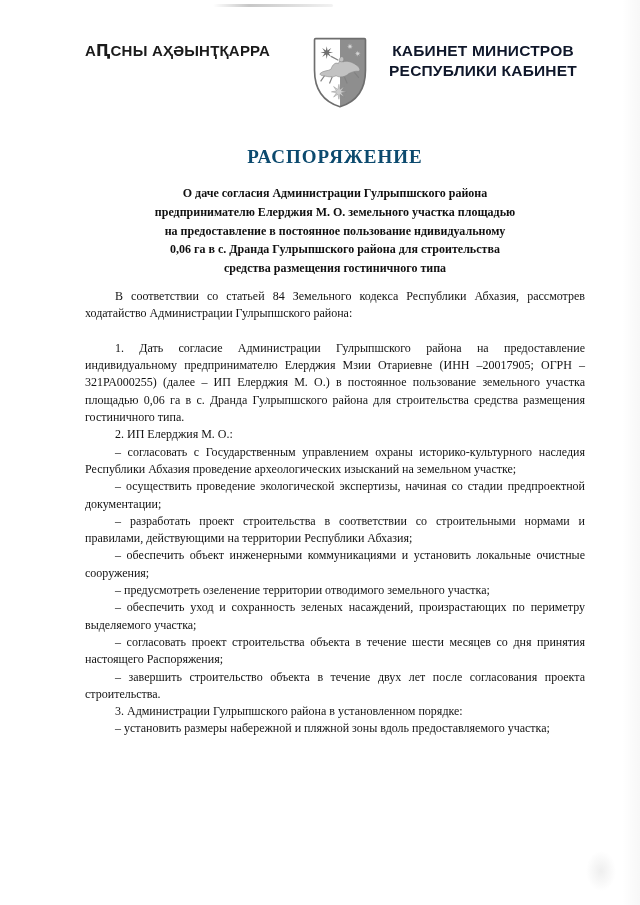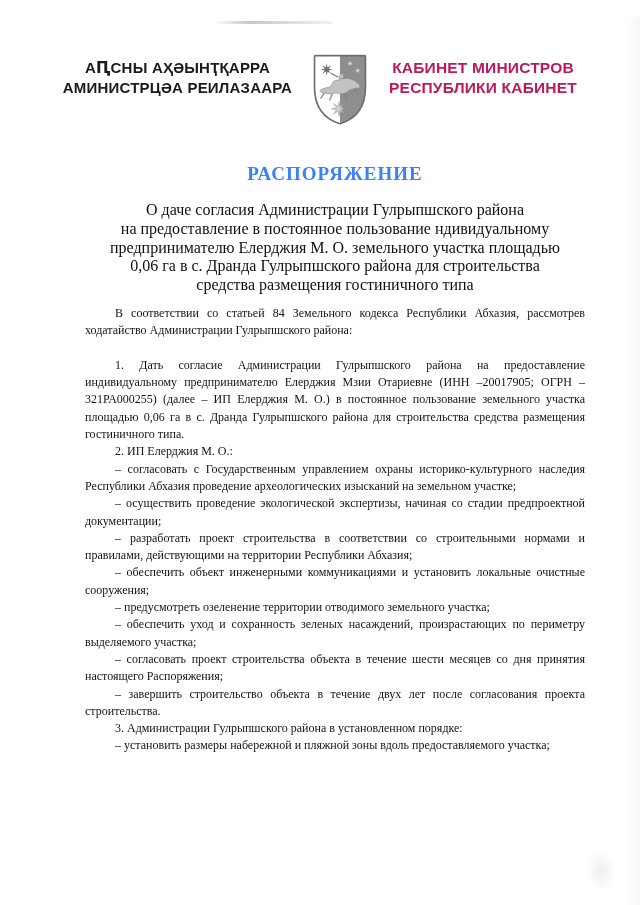--- a/index.html
+++ b/index.html
@@ -4,21 +4,21 @@
 <style>
   html, body { margin: 0; padding: 0; }
   body {
     width: 640px; height: 905px;
     background: #ffffff;
     position: relative;
     overflow: hidden;
     font-family: "Liberation Serif", "DejaVu Serif", serif;
     color: #161616;
   }
-  .page { position: absolute; inset: 0; margin-top: 17px; }
+  .page { position: absolute; inset: 0; }
 
   
   .artifact-top {
     position: absolute; top: 4px; left: 213px; width: 120px; height: 3px;
     background: linear-gradient(90deg, rgba(0,0,0,0), rgba(0,0,0,0.22) 30%, rgba(0,0,0,0.05));
     border-radius: 2px;
   }
   .artifact-smudge {
     position: absolute; right: 24px; bottom: 14px; width: 30px; height: 40px;
     background: radial-gradient(closest-side, rgba(120,120,120,0.12), rgba(120,120,120,0));
@@ -34,34 +34,34 @@
     text-align: center;
     font-family: "Liberation Sans", "DejaVu Sans", sans-serif;
     font-weight: bold; font-size: 15px; line-height: 19.5px;
     letter-spacing: 0.2px; color: #1b1b1b;
   }
   .org-right {
     position: absolute; top: 41px; left: 383px; width: 200px;
     text-align: center;
     font-family: "Liberation Sans", "DejaVu Sans", sans-serif;
     font-weight: bold; font-size: 15.5px; line-height: 19.5px;
-    letter-spacing: 0.2px; color: #be185d;
+    letter-spacing: 0.2px; color: #0f172a;
   }
   .emblem { position: absolute; left: 311px; top: 37px; width: 58px; height: 72px; }
   .emblem svg { width: 100%; height: 100%; display: block; }
 
   
   .doc-title {
     position: absolute; top: 146px; left: 85px; width: 500px;
     text-align: center; font-weight: bold; font-size: 19px;
-    letter-spacing: 1px; color: #3b82f6;
+    letter-spacing: 1px; color: #0c4a6e;
   }
   .subject {
     position: absolute; top: 184px; left: 85px; width: 500px;
-    text-align: center; font-weight: normal; font-size: 16px;
+    text-align: center; font-weight: bold; font-size: 12px;
     line-height: 18.8px; color: #101010;
   }
 
   
   .body-text {
     position: absolute; top: 288px; left: 85px; width: 500px;
     font-size: 12px; line-height: 17.3px; text-align: justify;
     color: #131313;
   }
   .body-text p { margin: 0; text-indent: 30px; }
@@ -71,21 +71,20 @@
 <body>
 
 <div class="page">
 
   <div class="artifact-top"></div>
   <div class="edge-shade"></div>
   <div class="artifact-smudge"></div>
 
   <div class="org-left">
     <div>АԤСНЫ АҲӘЫНҬҚАРРА</div>
-    <div>АМИНИСТРЦӘА РЕИЛАЗААРА</div>
   </div>
 
   <div class="emblem">
     <svg viewBox="0 0 100 130" xmlns="http://www.w3.org/2000/svg">
       <defs>
         <path id="star8" d="M0,-10 L1.34,-3.23 L7.07,-7.07 L3.23,-1.34 L10,0 L3.23,1.34 L7.07,7.07 L1.34,3.23 L0,10 L-1.34,3.23 L-7.07,7.07 L-3.23,1.34 L-10,0 L-3.23,-1.34 L-7.07,-7.07 L-1.34,-3.23 Z"></path>
       </defs>
 
       <path d="M6,3 H94 C95.2,3 96,3.9 96,5 V60 C96,96.5 77.5,117.5 50,126 C22.5,117.5 4,96.5 4,60 V5 C4,3.9 4.8,3 6,3 Z" fill="#ffffff"></path>
 
@@ -110,22 +109,22 @@
 
   <div class="org-right">
     <div>КАБИНЕТ МИНИСТРОВ</div>
     <div>РЕСПУБЛИКИ КАБИНЕТ</div>
   </div>
 
   <div class="doc-title">РАСПОРЯЖЕНИЕ</div>
 
   <div class="subject">
     <div>О даче согласия Администрации Гулрыпшского района</div>
+    <div>предпринимателю Елерджия М. О. земельного участка площадью</div>
     <div>на предоставление в постоянное пользование ндивидуальному</div>
-    <div>предпринимателю Елерджия М. О. земельного участка площадью</div>
     <div>0,06 га в с. Дранда Гулрыпшского района для строительства</div>
     <div>средства размещения гостиничного типа</div>
   </div>
 
   <div class="body-text">
     <p class="gap-after">В соответствии со статьей 84 Земельного кодекса Республики Абхазия, рассмотрев ходатайство Администрации Гулрыпшского района:</p>
     <p>1. Дать согласие Администрации Гулрыпшского района на предоставление индивидуальному предпринимателю Елерджия Мзии Отариевне (ИНН –20017905; ОГРН – 321РА000255) (далее – ИП Елерджия М. О.) в постоянное пользование земельного участка площадью 0,06 га в с. Дранда Гулрыпшского района для строительства средства размещения гостиничного типа.</p>
     <p>2. ИП Елерджия М. О.:</p>
     <p>– согласовать с Государственным управлением охраны историко-культурного наследия Республики Абхазия проведение археологических изысканий на земельном участке;</p>
     <p>– осуществить проведение экологической экспертизы, начиная со стадии предпроектной документации;</p>

